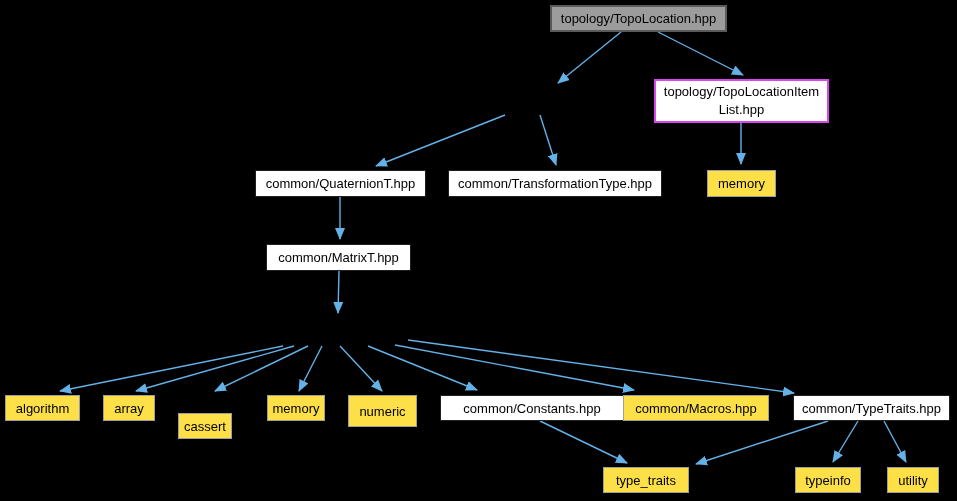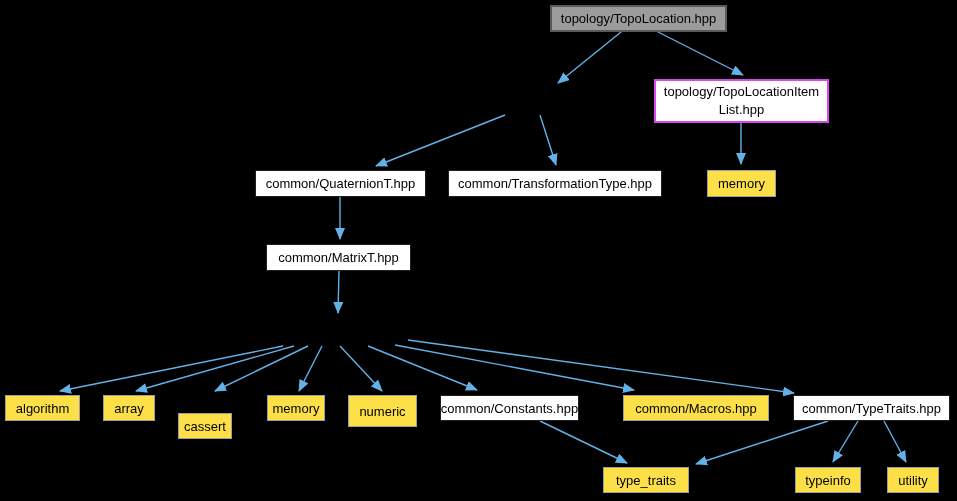--- a/index.html
+++ b/index.html
@@ -72,21 +72,21 @@
   <div class="node system" style="left:5px;top:395px;width:75px;height:26px">algorithm</div>
 
   <div class="node system" style="left:103px;top:395px;width:52px;height:26px">array</div>
 
   <div class="node system" style="left:178px;top:413px;width:54px;height:26px">cassert</div>
 
   <div class="node system" style="left:267px;top:395px;width:58px;height:26px">memory</div>
 
   <div class="node system" style="left:348px;top:395px;width:69px;height:32px">numeric</div>
 
-  <div class="node" style="left:440px;top:395px;width:139px;height:26px">common/Constants.hpp</div>
+  <div class="node" style="left:440px;top:395px;width:184px;height:26px">common/Constants.hpp</div>
 
   <div class="node system" style="left:623px;top:395px;width:146px;height:26px">common/Macros.hpp</div>
 
   <div class="node" style="left:793px;top:395px;width:157px;height:26px">common/TypeTraits.hpp</div>
 
   <div class="node system" style="left:603px;top:467px;width:86px;height:26px">type_traits</div>
 
   <div class="node system" style="left:795px;top:467px;width:66px;height:26px">typeinfo</div>
 
   <div class="node system" style="left:887px;top:467px;width:52px;height:26px">utility</div>

